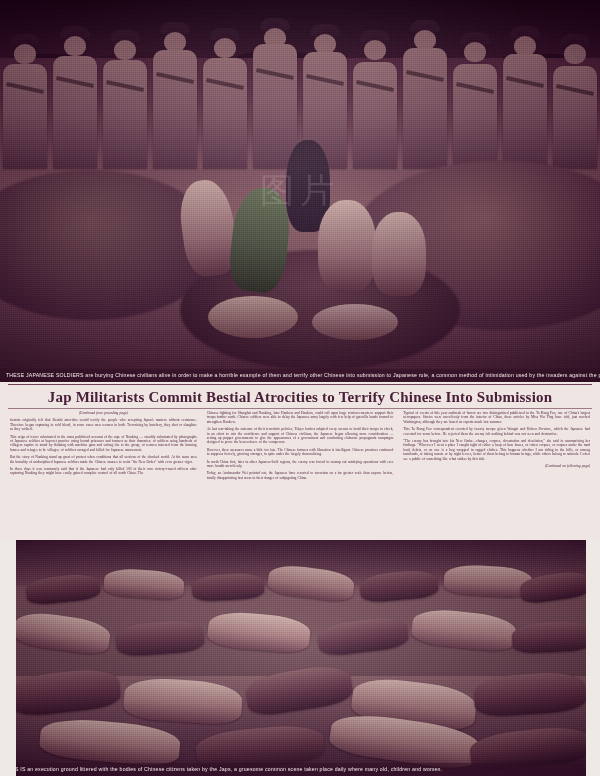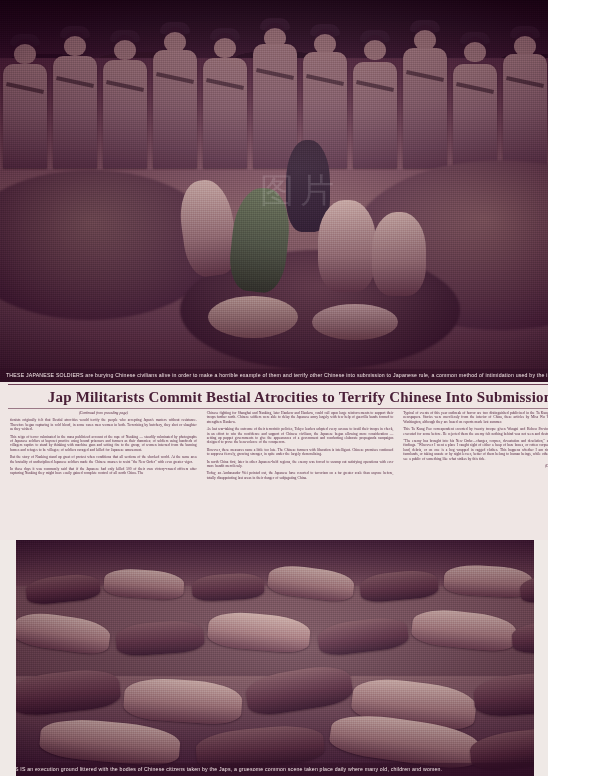--- a/index.html
+++ b/index.html
@@ -9,21 +9,21 @@
   }
   body {
     width: 600px;
     height: 776px;
     overflow: hidden;
     font-family: "Liberation Serif", serif;
   }
 
   .page {
     position: relative;
-    width: 548px;
+    width: 600px;
     height: 776px;
     background: #e7dcdc;
     overflow: hidden;
   }
 
   
   .photo {
     position: absolute;
     left: 0;
     width: 600px;

